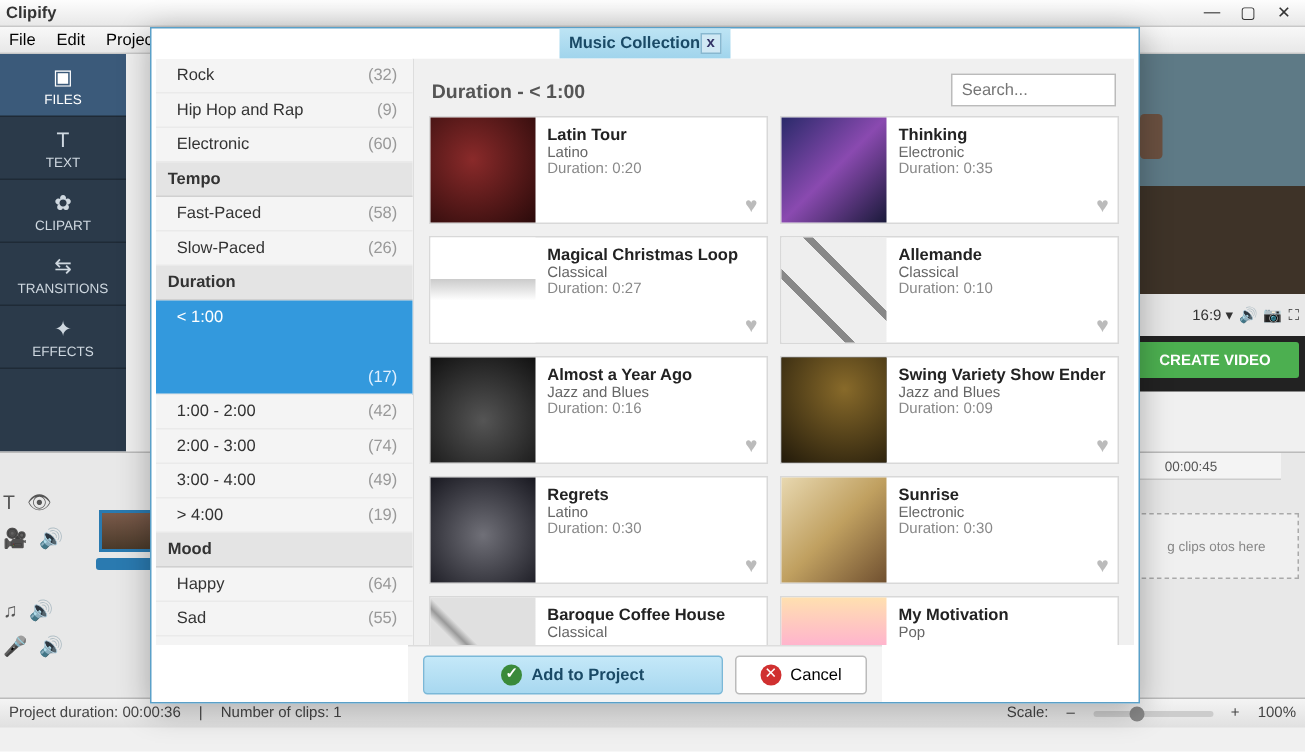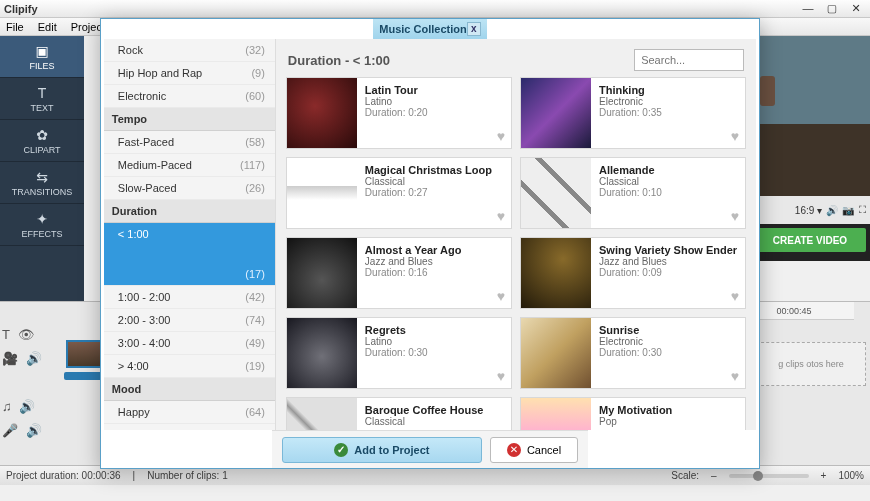--- a/index.html
+++ b/index.html
@@ -212,24 +212,20 @@
         <div class="cat-item">
           <span>Electronic</span>
           <span class="cnt">(60)</span>
         </div>
         <div class="cat-header">Tempo</div>
         <div class="cat-item">
           <span>Fast-Paced</span>
           <span class="cnt">(58)</span>
         </div>
         <div class="cat-item">
-          <span>Medium-Paced</span>
-          <span class="cnt">(117)</span>
-        </div>
-        <div class="cat-item">
           <span>Slow-Paced</span>
           <span class="cnt">(26)</span>
         </div>
         <div class="cat-header">Duration</div>
         <div class="cat-item selected">
           <span>&lt; 1:00</span>
           <span class="cnt">(17)</span>
         </div>
         <div class="cat-item">
           <span>1:00 - 2:00</span>

